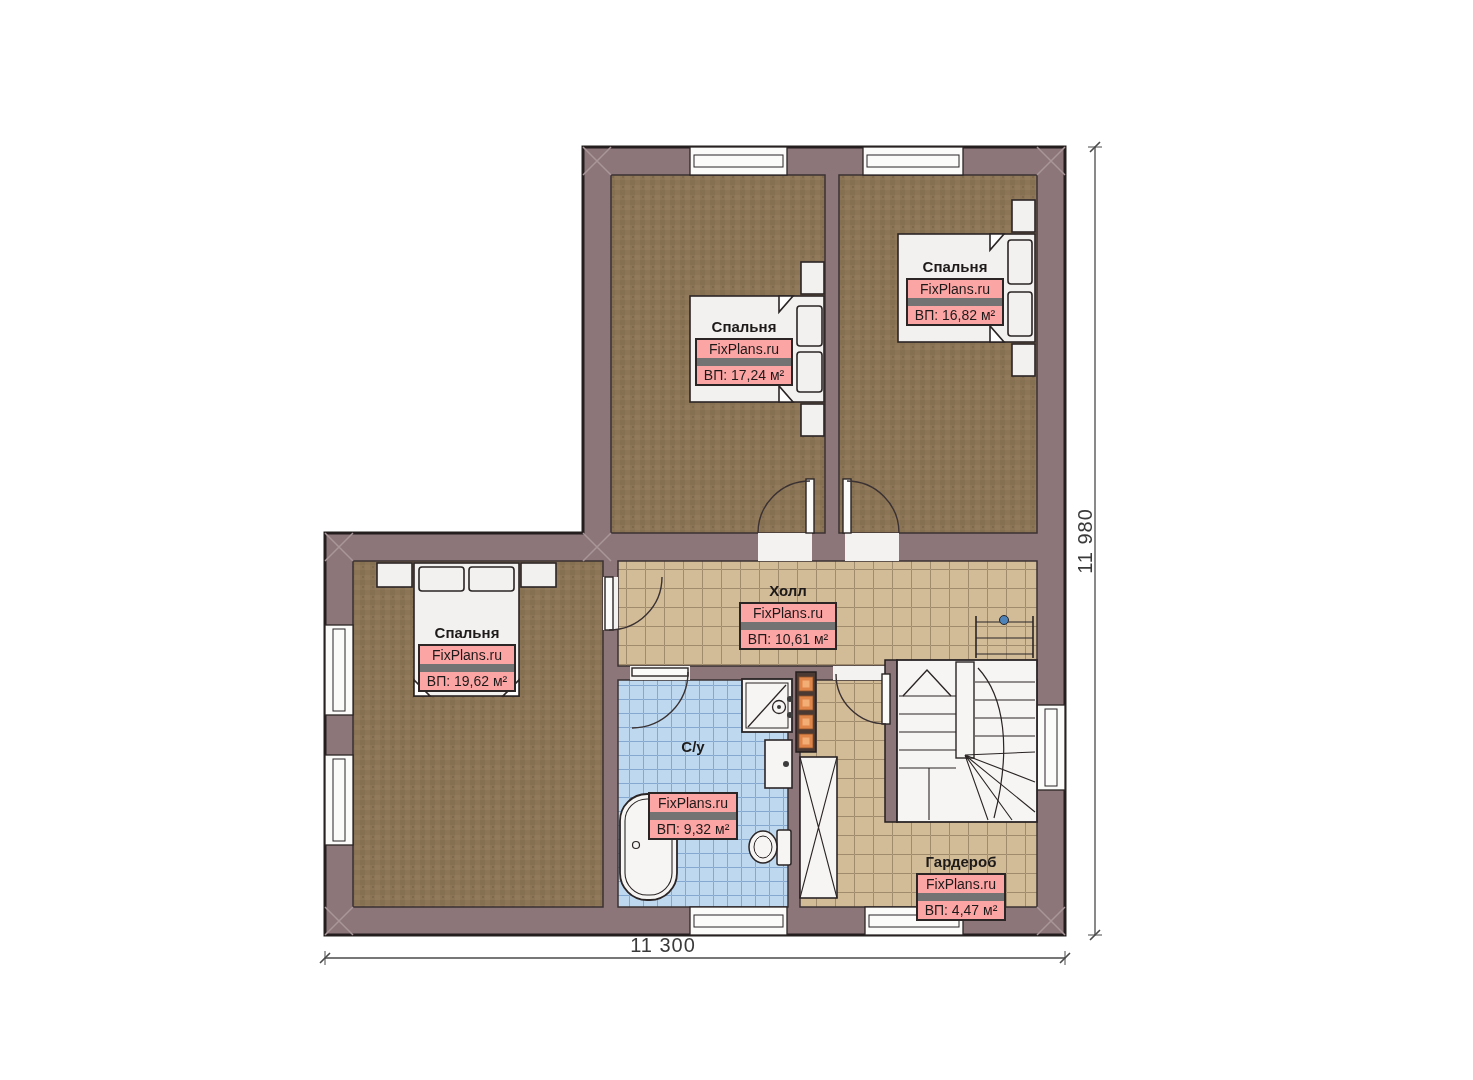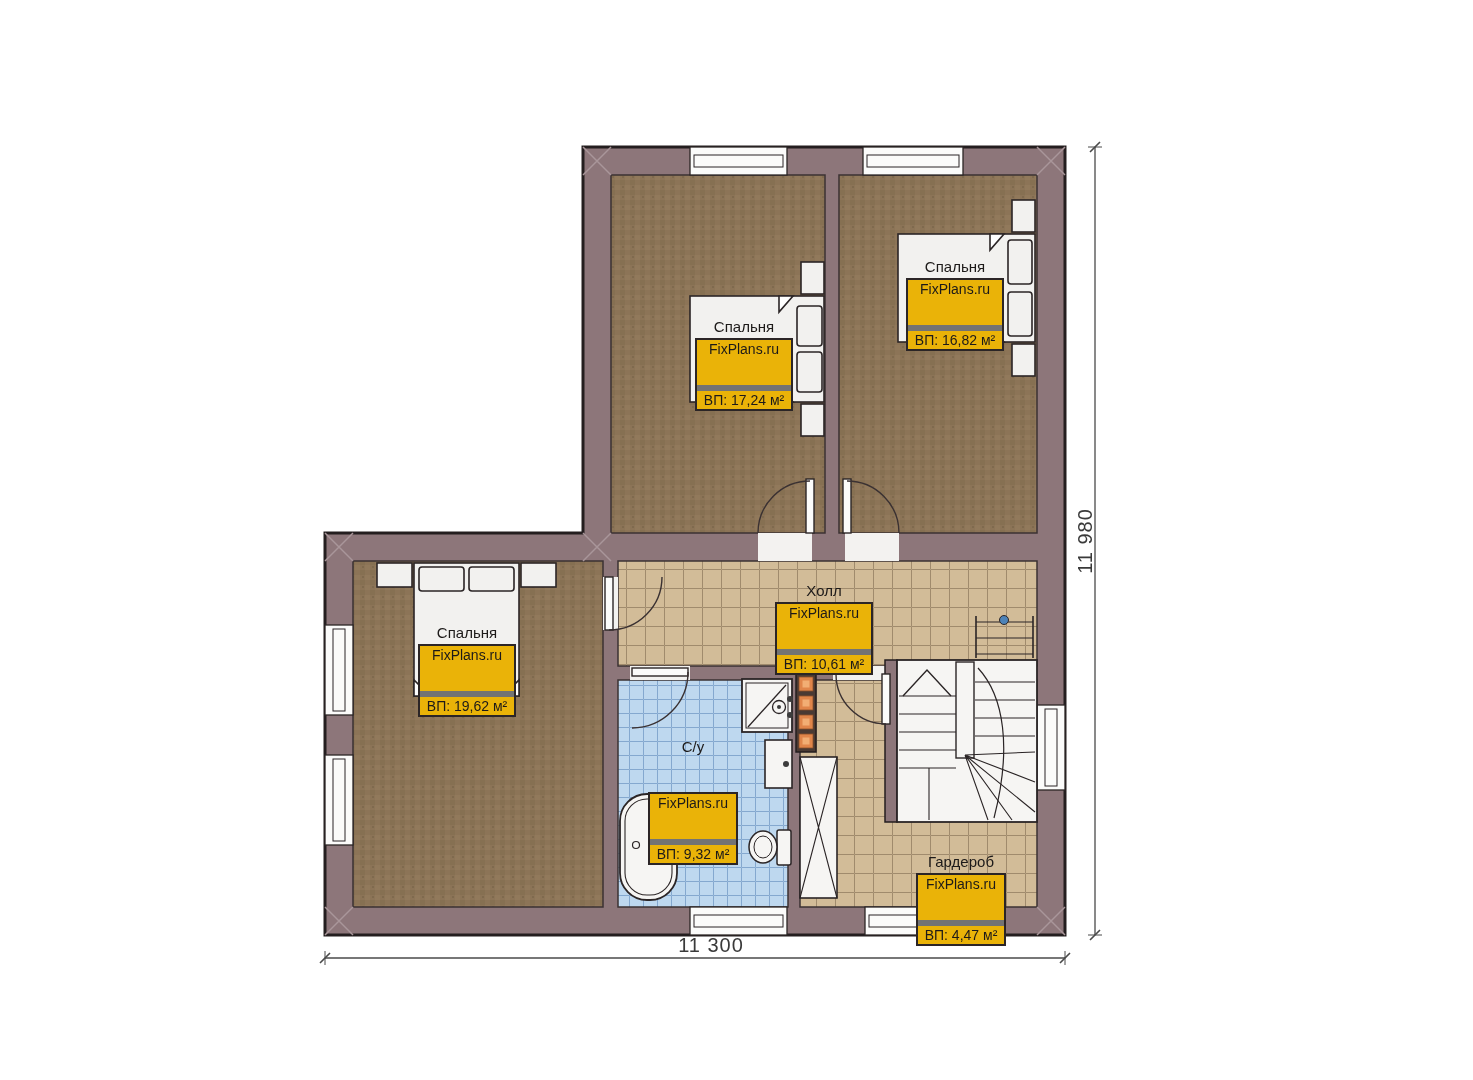--- a/index.html
+++ b/index.html
@@ -1,25 +1,25 @@
 <!DOCTYPE html>
 <html><head>
 <meta charset="utf-8">
 <style>
   html,body{margin:0;padding:0;background:#ffffff;}
   #stage{position:relative;width:1473px;height:1080px;background:#ffffff;overflow:hidden;
          font-family:"Liberation Sans",sans-serif;}
   #plan-svg{position:absolute;left:0;top:0;}
   .room-label{position:absolute;display:flex;flex-direction:column;align-items:center;z-index:5;}
-  .room-name{font-weight:normal;font-size:15px;color:#1d1a19;margin-bottom:3px;white-space:nowrap;}
-  .label-box{border:2px solid #2b2526;background:#eab308;box-sizing:border-box;}
+  .room-name{font-weight:bold;font-size:15px;color:#1d1a19;margin-bottom:3px;white-space:nowrap;}
+  .label-box{border:2px solid #2b2526;background:#fca5a5;box-sizing:border-box;}
   .label-box .row{padding:1px 7px;font-size:14px;color:#1d1a19;text-align:center;white-space:nowrap;}
-  .label-box .row + .row{border-top:6px solid #737373;margin-top:27px;}
+  .label-box .row + .row{border-top:8px solid #737373;}
   .dim-text{position:absolute;font-size:20px;color:#3a3a3a;text-align:center;z-index:5;letter-spacing:1px;}
-  .dim-bottom{left:656px;top:934px;width:110px;}
+  .dim-bottom{left:608px;top:934px;width:110px;}
   .dim-right{left:1045px;top:530px;width:80px;height:22px;transform:rotate(-90deg);}
 </style>
 </head>
 <body>
 
 <div id="stage">
 
 <svg id="plan-svg" width="1473" height="1080" viewBox="0 0 1473 1080">
   <defs>
     <pattern id="carpet" width="10" height="10" patternUnits="userSpaceOnUse">
@@ -234,21 +234,21 @@
   </div>
 
   <div class="room-label" style="left:903px;top:258px;width:104px;">
     <div class="room-name">Спальня</div>
     <div class="label-box">
       <div class="row">FixPlans.ru</div>
       <div class="row">ВП: 16,82 м²</div>
     </div>
   </div>
 
-  <div class="room-label" style="left:772px;top:582px;width:104px;">
+  <div class="room-label" style="left:736px;top:582px;width:104px;">
     <div class="room-name">Холл</div>
     <div class="label-box">
       <div class="row">FixPlans.ru</div>
       <div class="row">ВП: 10,61 м²</div>
     </div>
   </div>
 
   <div class="room-label" style="left:415px;top:624px;width:104px;">
     <div class="room-name">Спальня</div>
     <div class="label-box">

